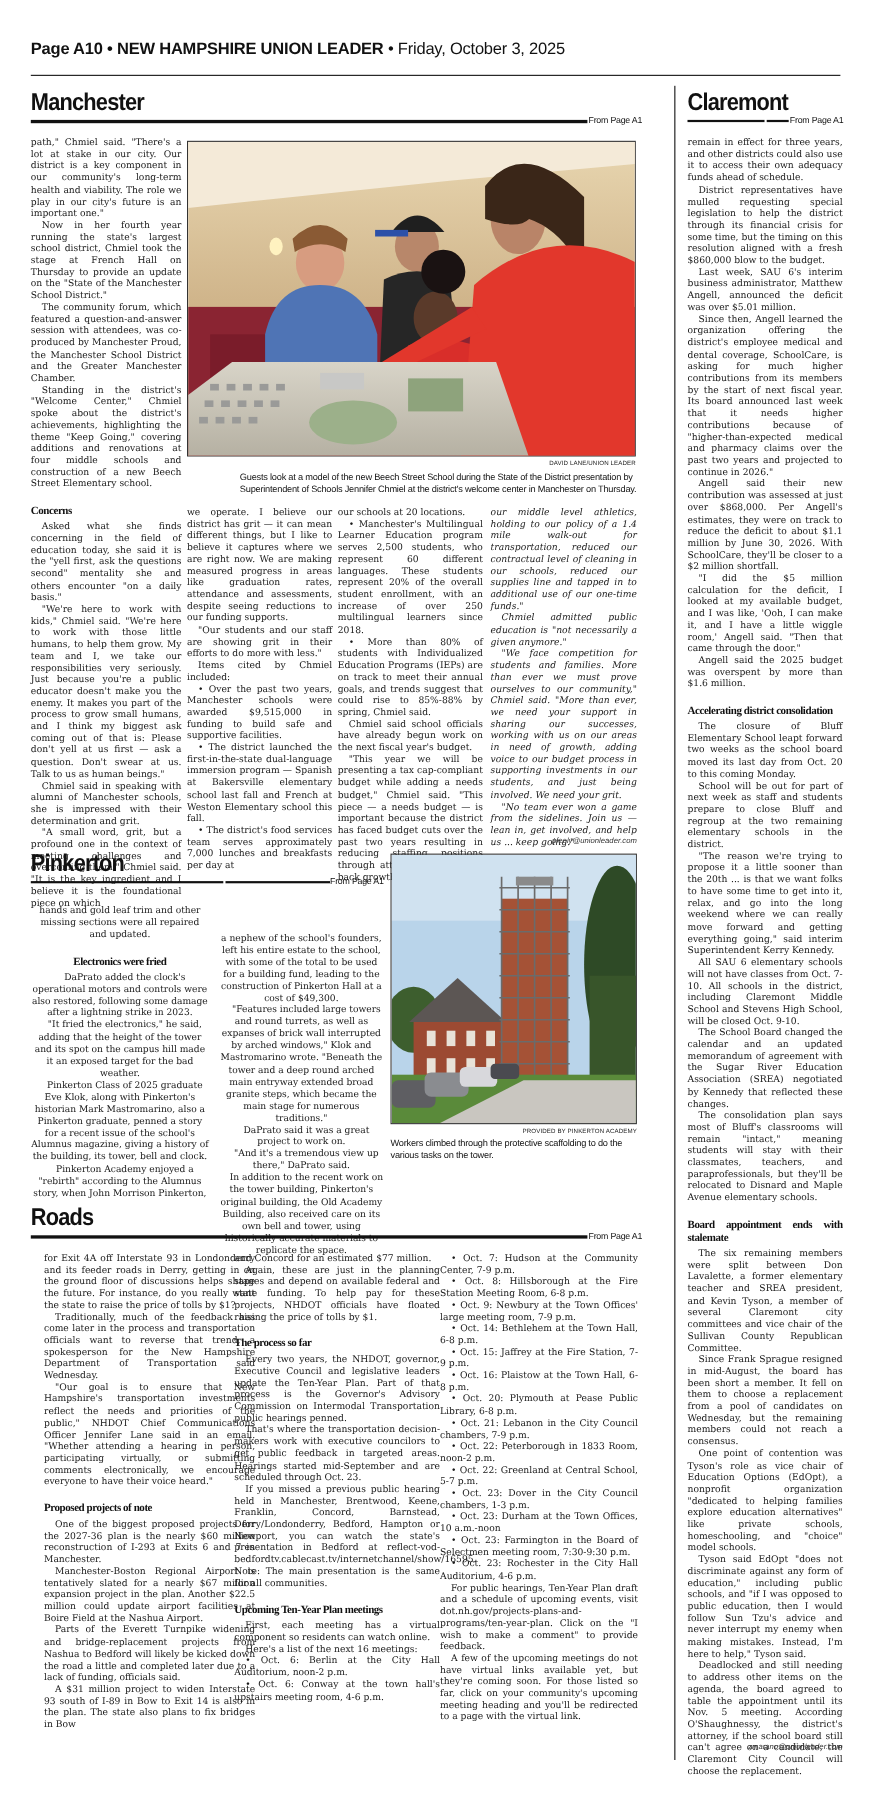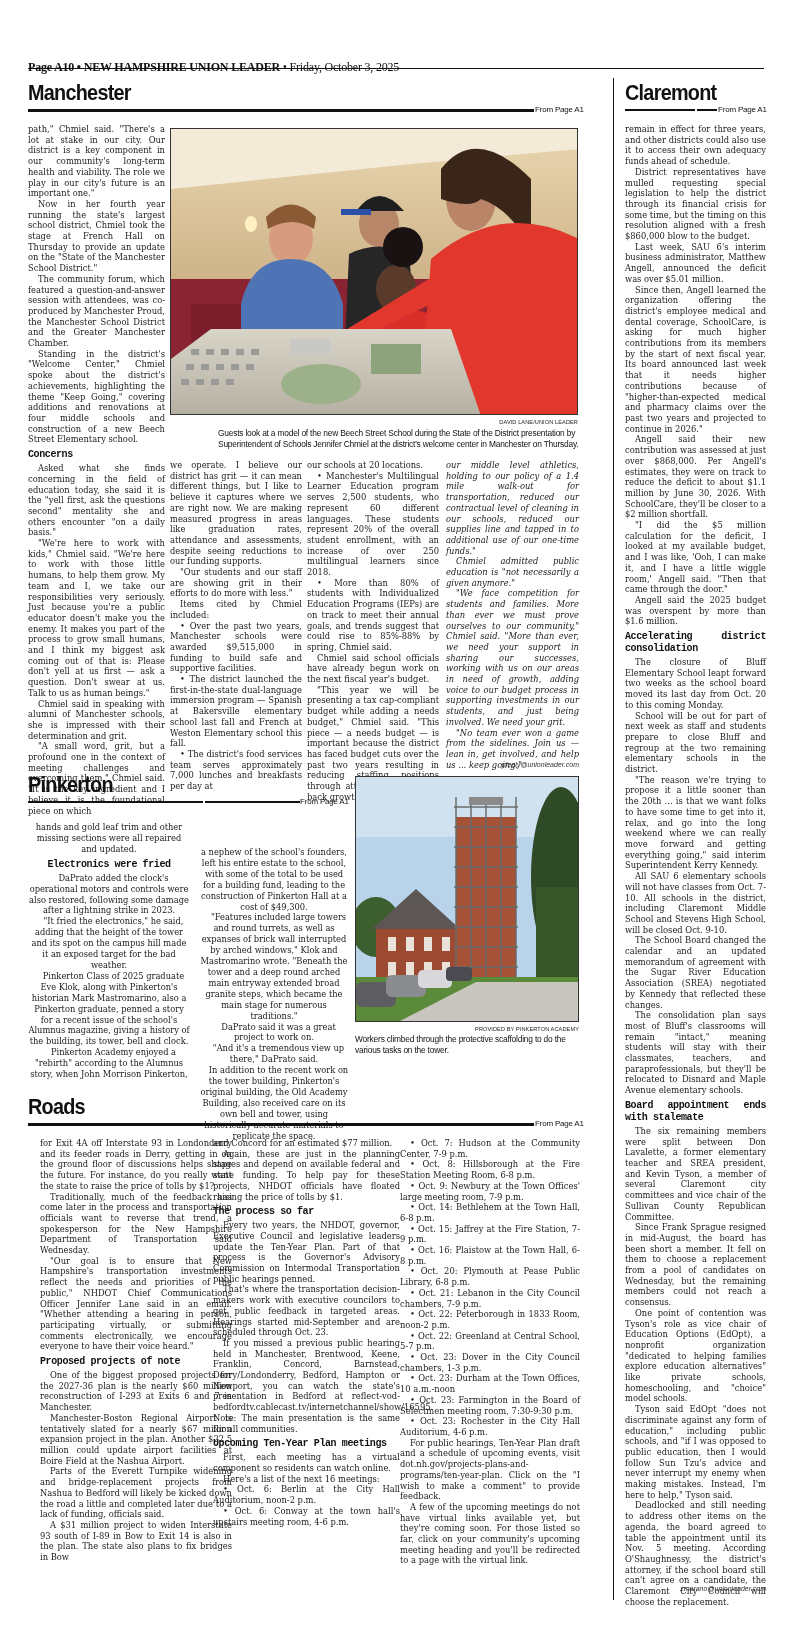--- a/index.html
+++ b/index.html
@@ -1,29 +1,29 @@
 <!DOCTYPE html>
 <html><head>
 <meta charset="utf-8">
 <style>
   * { box-sizing: border-box; margin: 0; padding: 0; }
   html, body { width: 792px; height: 1638px; background: #fff; overflow: hidden; }
   body { position: relative; font-family: "DejaVu Serif", serif; color: #1a1a1a; }
   .abs { position: absolute; }
-  .folio { left: 28px; top: 60px; font-family: Liberation Serif, serif; font-size: 12px; font-weight: bold; letter-spacing: -0.2px; color: #111; }
+  .folio { left: 28px; top: 36px; font-family: Liberation Sans, sans-serif; font-size: 15px; font-weight: bold; letter-spacing: -0.2px; color: #111; }
   .folio .date { font-weight: normal; }
   .folio-rule { left: 28px; top: 68px; width: 736px; height: 1px; background: #111; }
   .vrule { left: 613px; top: 78px; width: 1px; height: 1522px; background: #111; }
   .sec-title { font-family: "Liberation Sans", sans-serif; font-weight: bold; font-size: 22px; letter-spacing: -0.8px; color: #111; transform: scaleX(0.9); transform-origin: left; }
   .sec-rule { height: 3px; background: #111; }
   .from { font-family: "Liberation Sans", sans-serif; font-size: 8px; color: #111; letter-spacing: -0.2px; white-space: nowrap; }
   .col { font-size: 8.35px; line-height: 10.7px; text-align: justify; hyphens: manual; color: #1a1a1a; }
   .col p { text-indent: 10px; }
   .col p.noind { text-indent: 0; }
-  .col h4 { font-family: Liberation Mono, monospace; font-size: 10px; font-weight: bold; letter-spacing: -0.4px; line-height: 12px; text-indent: 0; margin: 4px 0 2px; color: #111; }
+  .col h4 { font-family: Liberation Serif, serif; font-size: 10px; font-weight: bold; letter-spacing: -0.4px; line-height: 12px; text-indent: 0; margin: 14px 0 2px; color: #111; }
   .col .byline { text-align: right; font-style: italic; font-size: 7px; font-family: "Liberation Sans", sans-serif; color: #333; margin-top: 3px; }
   .loose { font-size: 8.3px; line-height: 10.9px; text-align: center; }
   .loose p { text-indent: 9px; }
   .caption { font-family: "Liberation Sans", sans-serif; font-size: 8.4px; line-height: 11px; color: #111; letter-spacing: -0.2px; }
   .credit { font-family: "Liberation Sans", sans-serif; font-size: 5.6px; color: #222; text-align: right; letter-spacing: 0.1px; }
   .photo { overflow: hidden; border: 1px solid #333; }
 </style>
 </head>
 <body>
 

